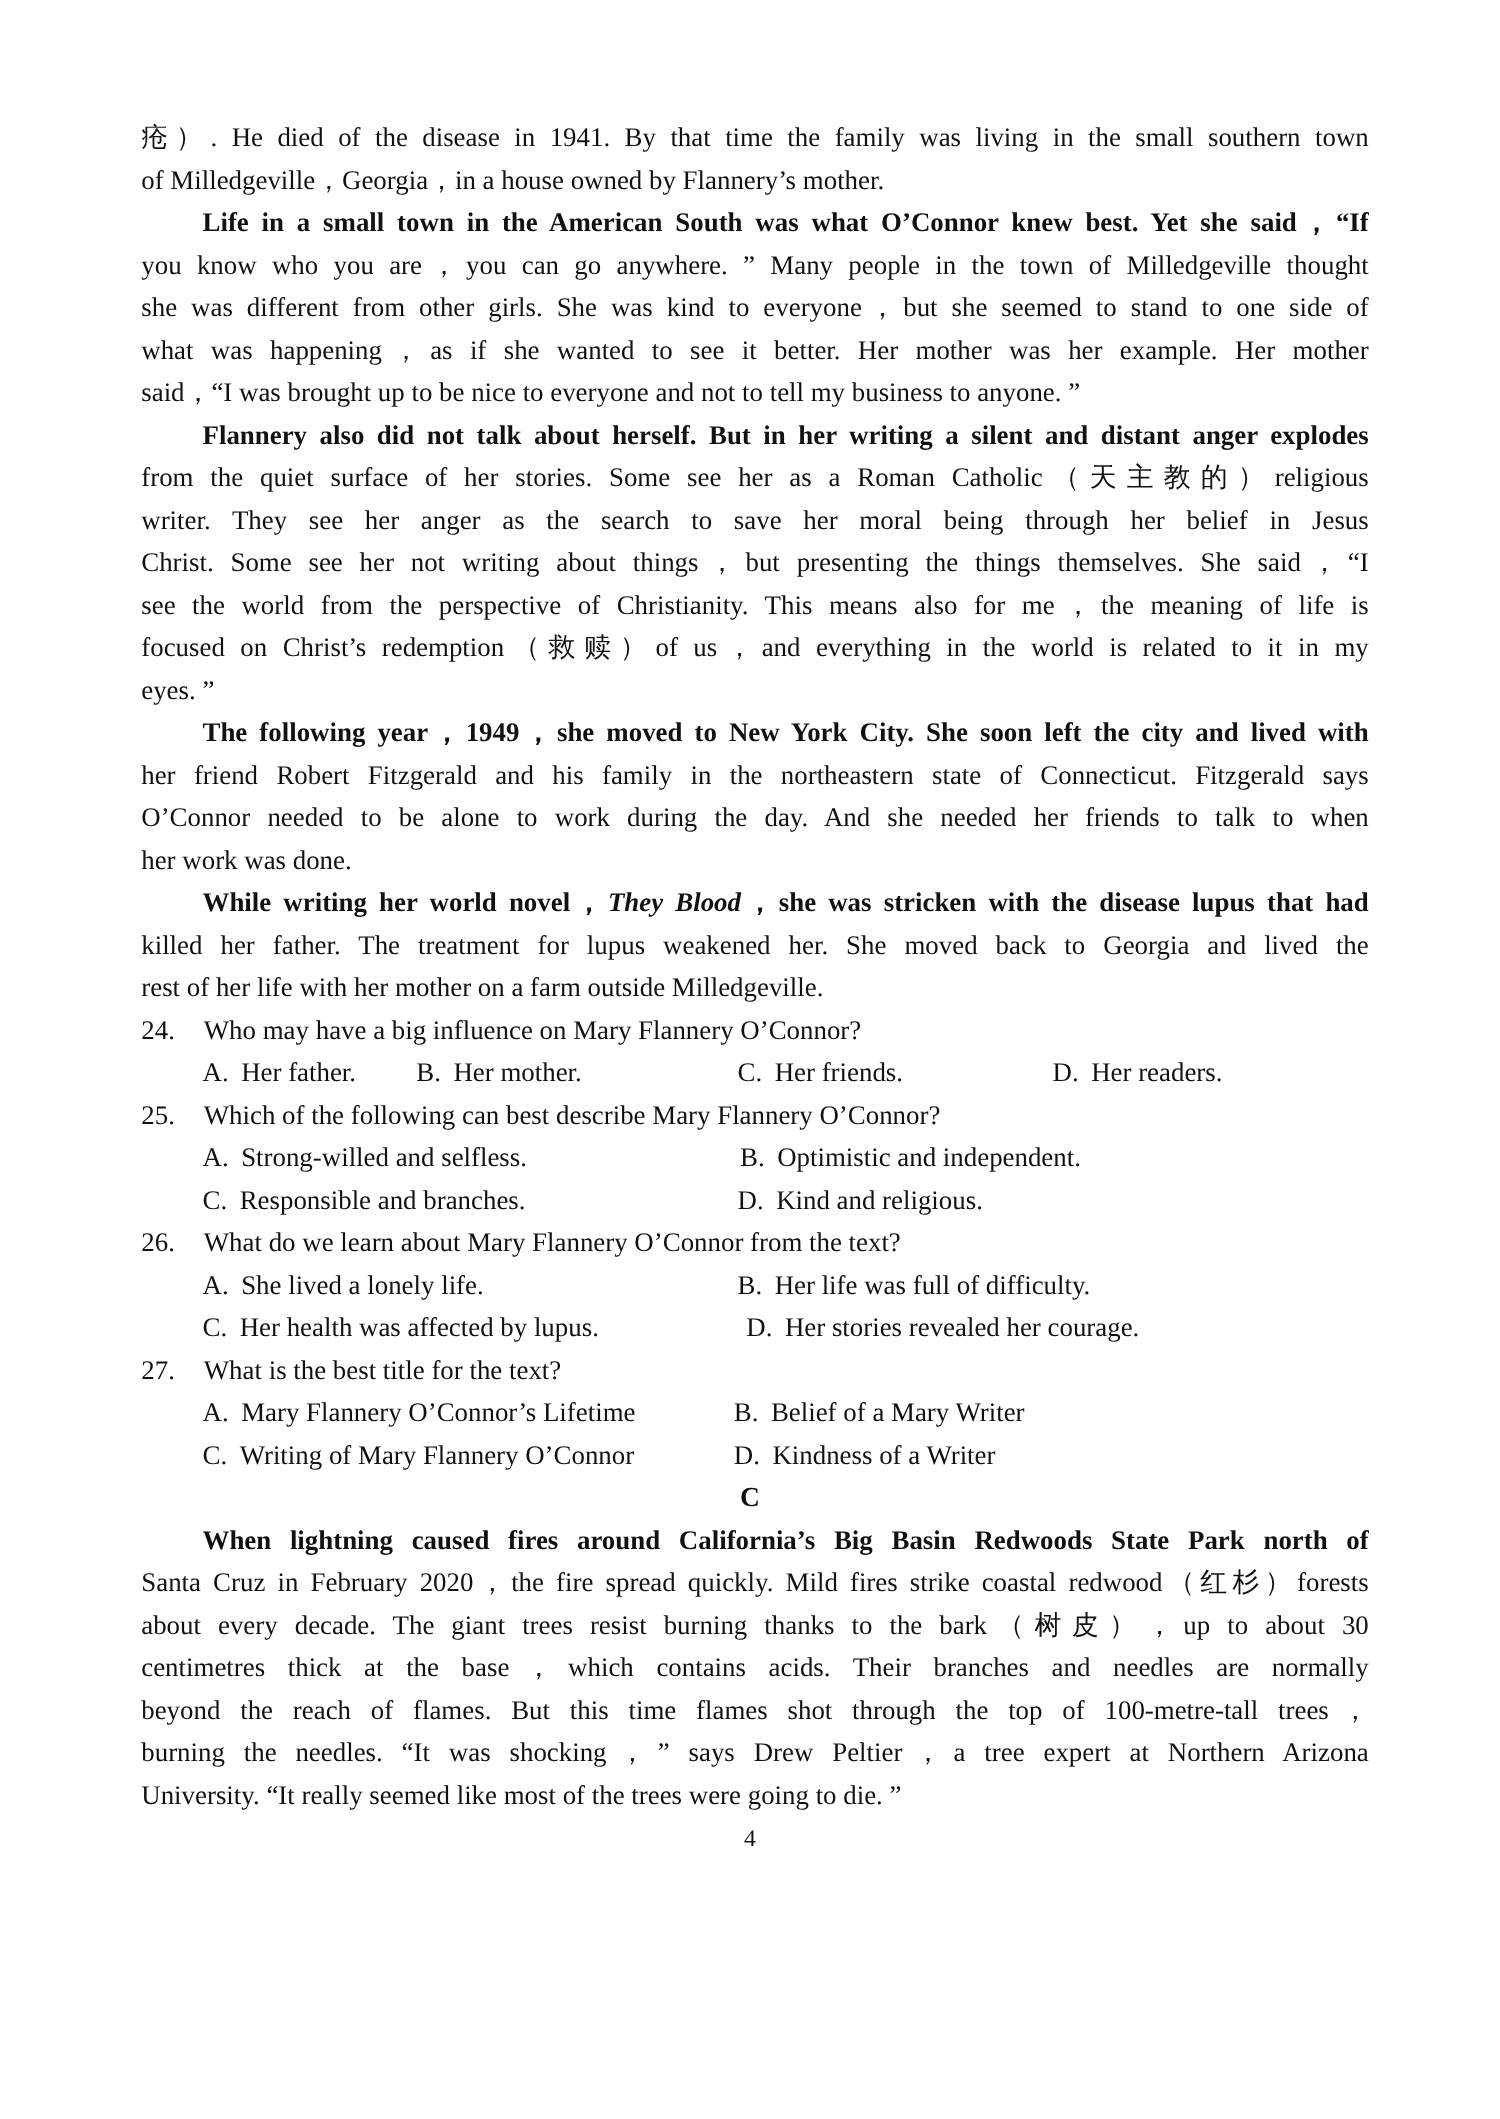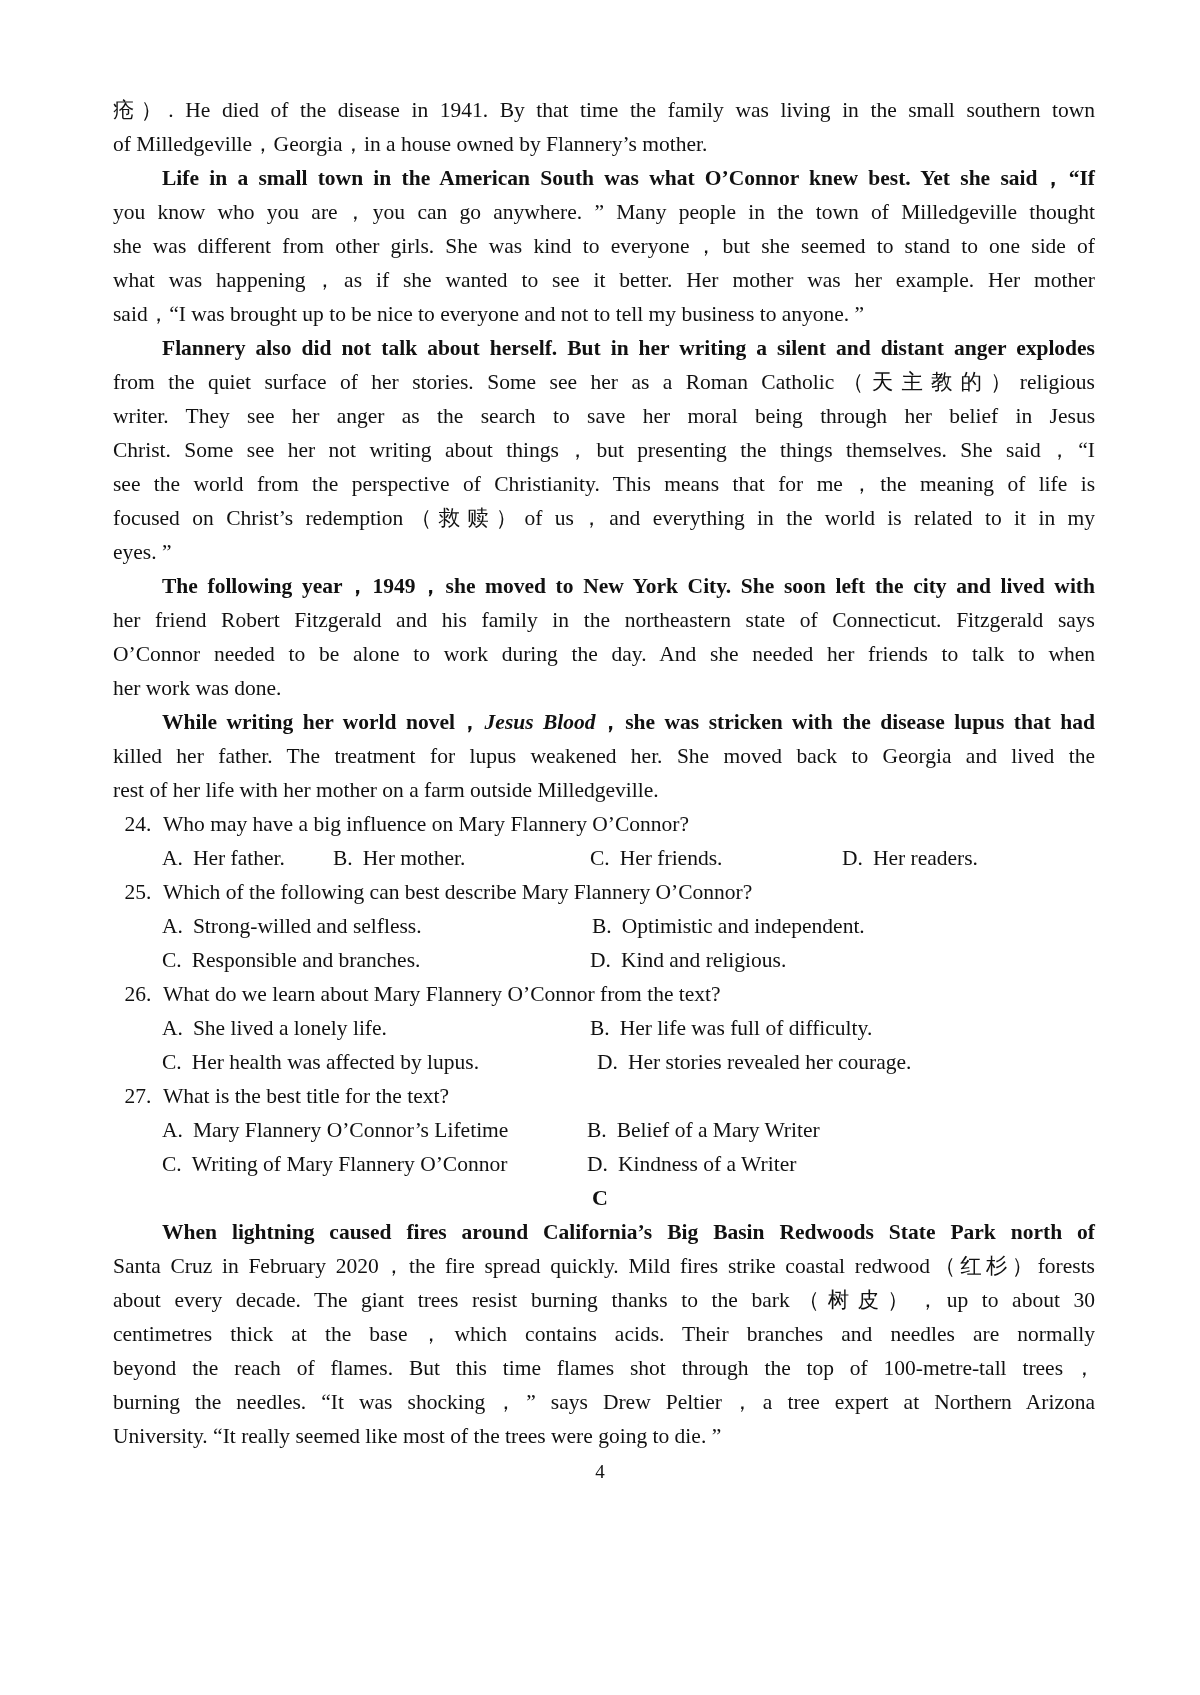--- a/index.html
+++ b/index.html
@@ -45,21 +45,20 @@
     .q-stem {
       position: absolute;
       left: 113px;
       font-size: 21.5px;
       line-height: 26px;
       white-space: nowrap;
     }
     .q-num {
       display: inline-block;
       width: 50px;
-      text-align: center;
     }
     .opt {
       position: absolute;
       font-size: 21.5px;
       line-height: 26px;
       white-space: nowrap;
     }
     .opt-letter {
       display: inline-block;
       margin-right: 10px;
@@ -98,31 +97,31 @@
     <div class="line indent" style="top:165px">Life in a small town in the American South was what O’Connor knew best.  Yet she said，“If</div>
     <div class="line" style="top:199px">you know who you are，you can go anywhere. ” Many people in the town of Milledgeville thought</div>
     <div class="line" style="top:233px">she was different from other girls. She was kind to everyone，but she seemed to stand to one side of</div>
     <div class="line" style="top:267px">what was happening，as if she wanted to see it better.  Her mother was her example.  Her mother</div>
     <div class="line last" style="top:301px">said，“I was brought up to be nice to everyone and not to tell my business to anyone. ”</div>
 
     <div class="line indent" style="top:335px">Flannery also did not talk about herself.  But in her writing a silent and distant anger explodes</div>
     <div class="line" style="top:369px">from the quiet surface of her stories.  Some see her as a Roman Catholic（天主教的）religious</div>
     <div class="line" style="top:403px">writer.  They see her anger as the search to save her moral being through her belief in Jesus</div>
     <div class="line" style="top:437px">Christ.  Some see her not writing about things，but presenting the things themselves.  She said，“I</div>
-    <div class="line" style="top:471px">see the world from the perspective of Christianity.  This means that for me，the meaning of life is</div>
+    <div class="line" style="top:471px">see the world from the perspective of Christianity.  This means also for me，the meaning of life is</div>
     <div class="line" style="top:505px">focused on Christ’s redemption（救赎）of us，and everything in the world is related to it in my</div>
     <div class="line last" style="top:539px">eyes. ”</div>
 
     <div class="line indent" style="top:573px">The following year，1949，she moved to New York City.  She soon left the city and lived with</div>
     <div class="line" style="top:607px">her friend Robert Fitzgerald and his family in the northeastern state of Connecticut.  Fitzgerald says</div>
     <div class="line" style="top:641px">O’Connor needed to be alone to work during the day.  And she needed her friends to talk to when</div>
     <div class="line last" style="top:675px">her work was done.</div>
 
     <div class="line indent" style="top:709px">
-      <span>While writing her world novel，</span><em>Jesus Blood</em><span>，she was stricken with the disease lupus that had</span>
+      <span>While writing her world novel，</span><em>They Blood</em><span>，she was stricken with the disease lupus that had</span>
     </div>
     <div class="line" style="top:743px">killed her father.  The treatment for lupus weakened her.  She moved back to Georgia and lived the</div>
     <div class="line last" style="top:777px">rest of her life with her mother on a farm outside Milledgeville.</div>
   </div>
 
   <div>
 
     <div class="q-stem" style="top:811px">
       <span class="q-num">24.</span><span>Who may have a big influence on Mary Flannery O’Connor?</span>
     </div>

